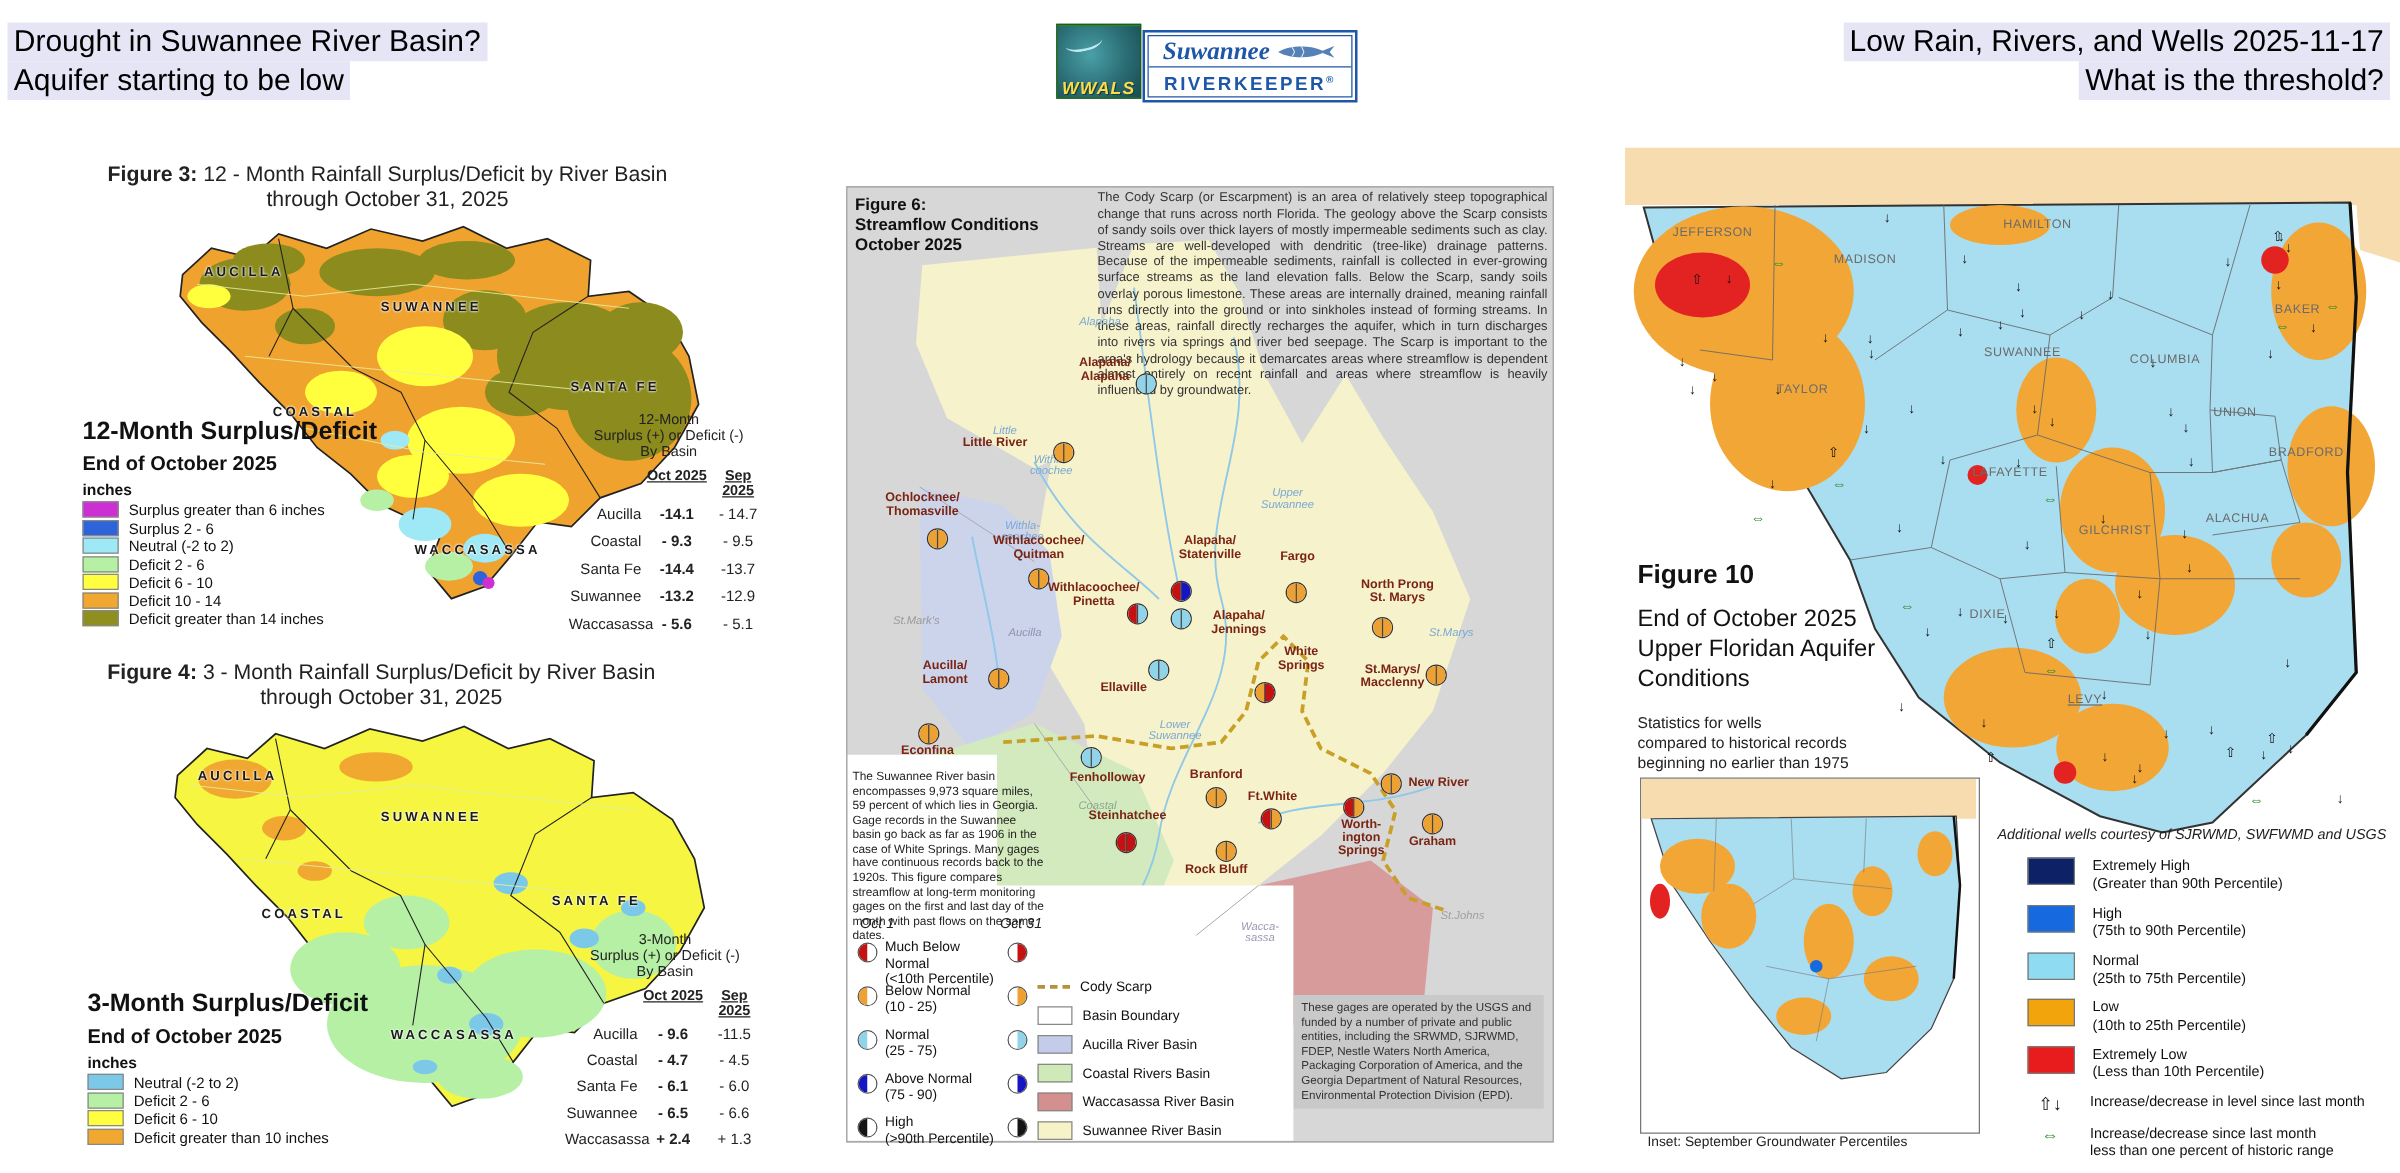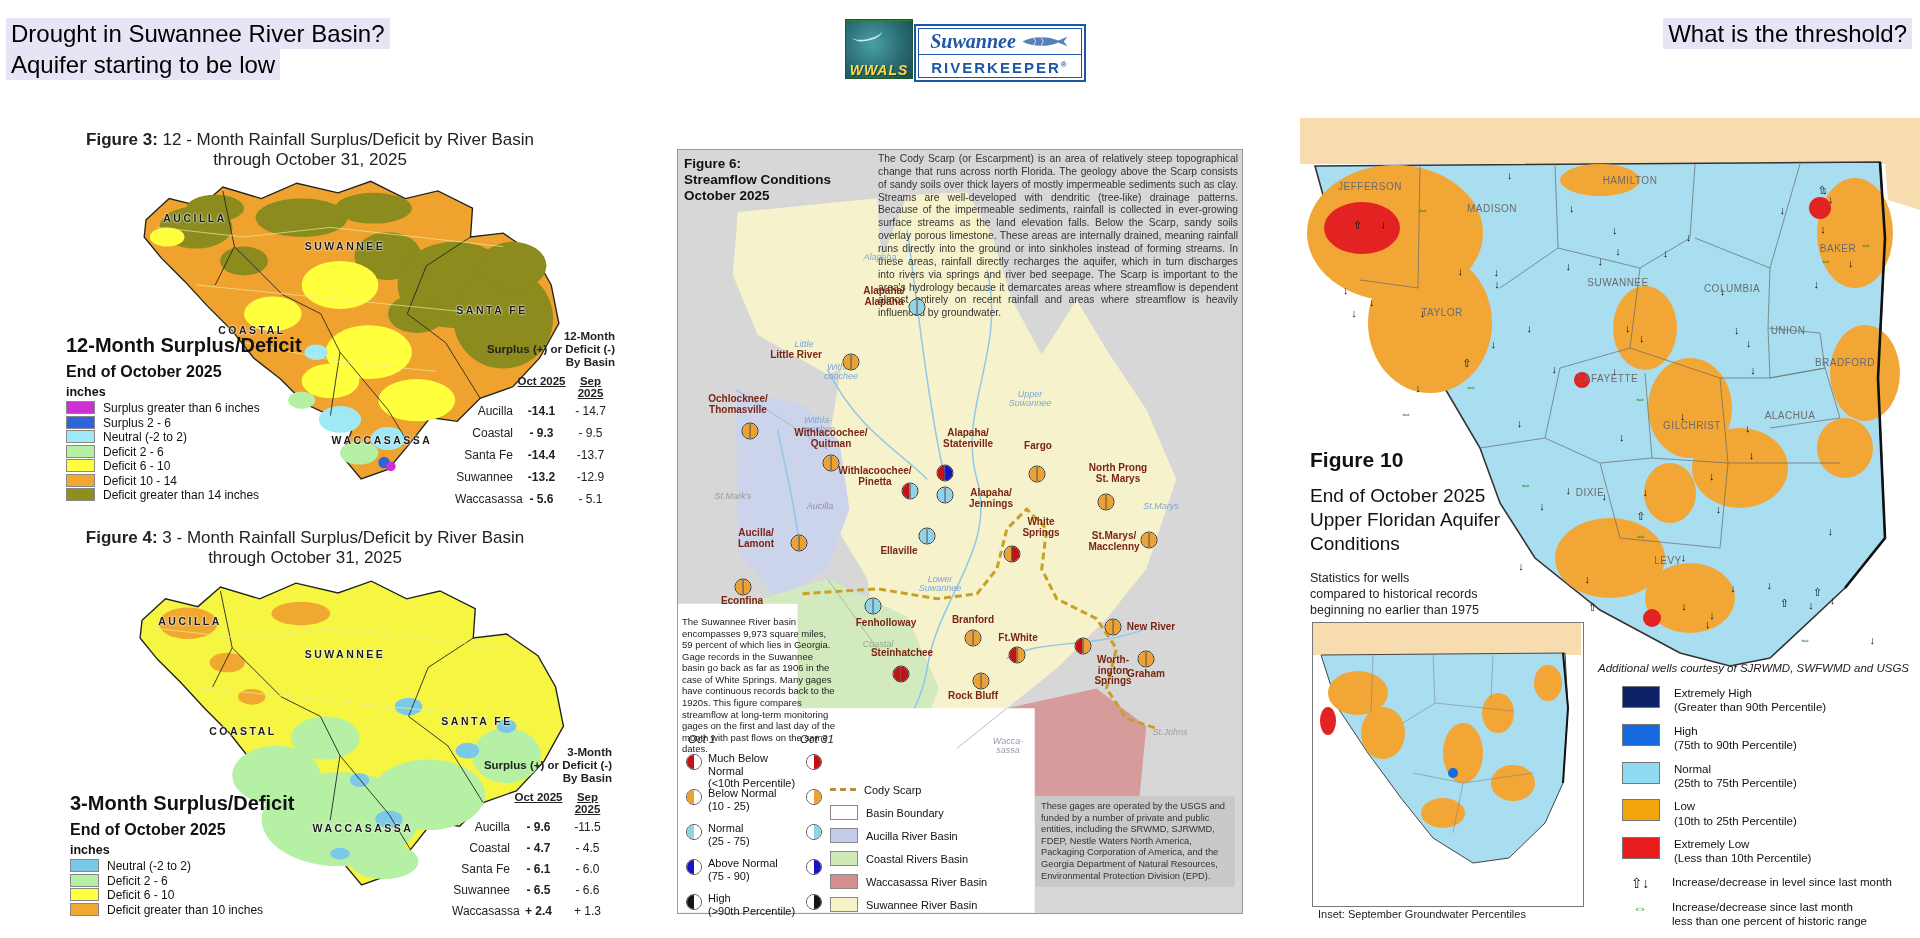--- a/index.html
+++ b/index.html
@@ -42,21 +42,21 @@
   
   .rain-legend .lt{font-size:20px;font-weight:bold;margin-bottom:6px;}
   .rain-legend .ls{font-size:16px;font-weight:bold;margin-bottom:4px;}
   .rain-legend .lu{font-size:12.5px;font-weight:bold;margin-bottom:2px;}
   .leg-item{display:flex;align-items:flex-start;height:14.5px;font-size:12px;}
   .swatch{display:inline-block;width:27px;height:11px;border:1px solid #888;
           margin-right:8px;flex:0 0 27px;}
 
   
   .basin-table{width:160px;font-size:12px;color:#222;}
-  .bt-head{font-size:11.5px;font-weight:bold;text-align:right;line-height:13px;margin-bottom:6px;}
+  .bt-head{font-size:11.5px;font-weight:normal;text-align:center;line-height:13px;margin-bottom:6px;}
   .bt-cols{display:flex;font-size:11.5px;font-weight:bold;margin-bottom:6px;}
   .bt-cols .c0{width:62px;}
   .bt-cols .u{width:49px;text-align:center;text-decoration:underline;}
   .bt-row{display:flex;line-height:13px;}
   .bt-row.sp22{margin-bottom:9px;} .bt-row.sp21{margin-bottom:8px;}
   .bt-basin{width:62px;text-align:right;padding-right:4px;box-sizing:border-box;}
   .bt-oct{width:49px;text-align:center;font-weight:bold;}
   .bt-sep{width:49px;text-align:center;}
 
   
@@ -110,20 +110,21 @@
 <body>
 
 <div id="page">
 
   <div class="abs" style="left:6px;top:18px;">
     <div class="hdr-line"><span class="hl">Drought in Suwannee River Basin?</span></div>
     <div class="hdr-line"><span class="hl">Aquifer starting to be low</span></div>
   </div>
 
   <div class="abs hdr-right" style="right:8px;top:18px;">
+    <div class="hdr-line"><span class="hl">Low Rain, Rivers, and Wells 2025-11-17</span></div>
     <div class="hdr-line"><span class="hl">What is the threshold?</span></div>
   </div>
 
   <div class="abs wwals" style="left:845px;top:19px;">
     <div class="wwals-band"></div>
     <div class="wwals-mid">
       <span class="fishswoosh"></span>
       <span class="wwals-word">WWALS</span>
     </div>
     <div class="wwals-band">WWALS Watershed Coalition</div>
@@ -657,21 +658,21 @@
             <i class="R"></i>
           </span>
           <span class="st-label" style="left: 224px; top: 498px;">Steinhatchee</span>
         </div>
 
         <div>
           <span class="st-marker" style="left: 405px; top: 496px; --lc: #c41212; --rc: #eda133;">
             <i class="L"></i>
             <i class="R"></i>
           </span>
-          <span class="st-label" style="left: 411px; top: 505px; margin-left: 24px;">Worth-
+          <span class="st-label" style="left: 411px; top: 505px;">Worth-
 ington
 Springs</span>
         </div>
 
         <div>
           <span class="st-marker" style="left: 468px; top: 509px; --lc: #eda133; --rc: #eda133;">
             <i class="L"></i>
             <i class="R"></i>
           </span>
           <span class="st-label" style="left: 468px; top: 519px;">Graham</span>
@@ -938,21 +939,21 @@
         <span class="county-label" style="left: 545px; top: 244px;">BRADFORD</span>
 
         <span class="county-label" style="left: 308px; top: 260px;">LAFAYETTE</span>
 
         <span class="county-label" style="left: 490px; top: 297px;">ALACHUA</span>
 
         <span class="county-label" style="left: 392px; top: 307px;">GILCHRIST</span>
 
         <span class="county-label" style="left: 290px; top: 374px;">DIXIE</span>
 
-        <span class="county-label" style="left: 368px; top: 442px;">LEVY</span>
+        <span class="county-label" style="left: 368px; top: 442px; text-decoration: underline;">LEVY</span>
       </div>
   </div>
 
   <div class="abs" style="left:1310px;top:448px;width:270px;">
     <div class="f10-title">Figure 10</div>
     <div class="f10-sub" style="margin-top:12px;">
       <div>End of October 2025</div>
       <div>Upper Floridan Aquifer</div>
       <div>Conditions</div>
     </div>

